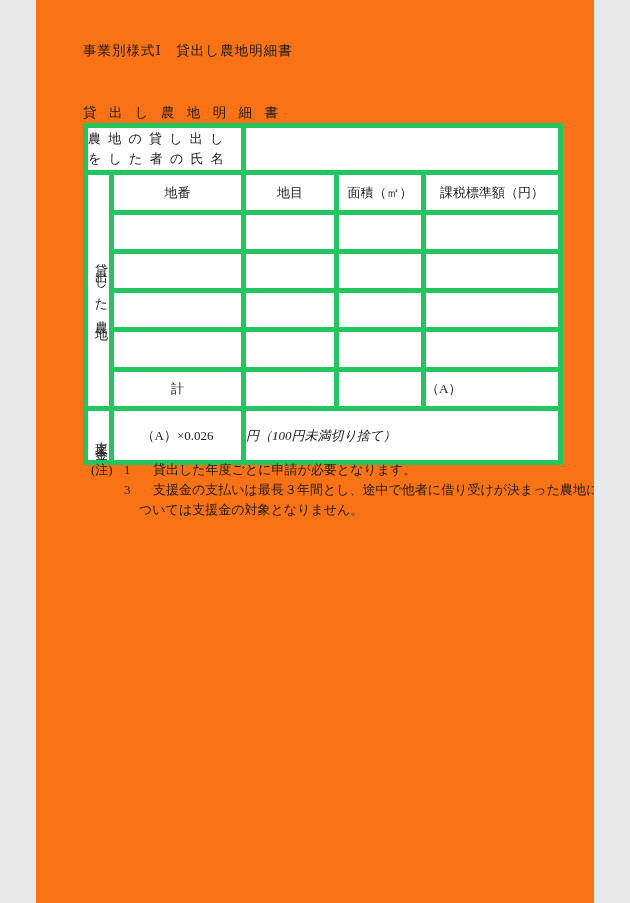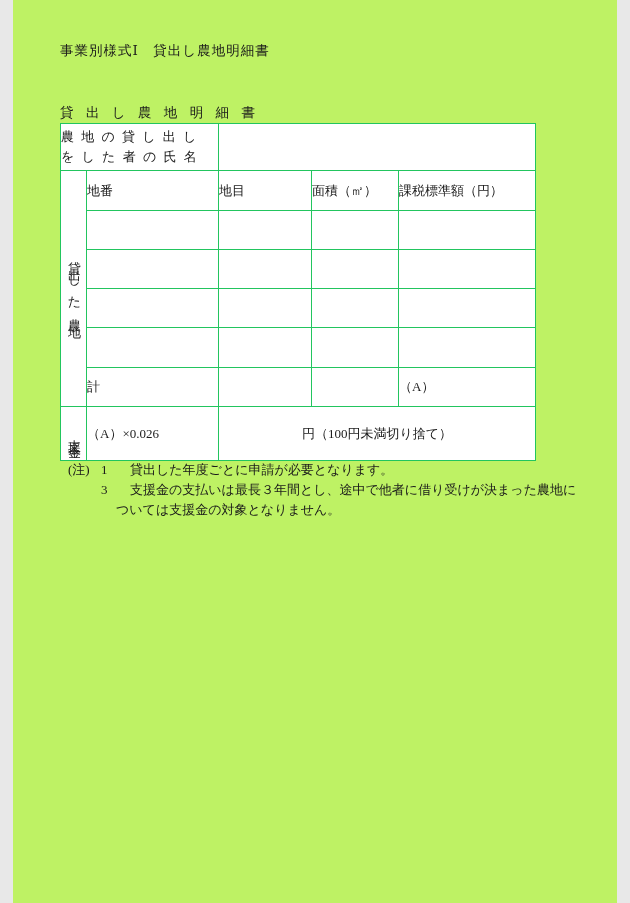--- a/index.html
+++ b/index.html
@@ -1,21 +1,21 @@
 <!DOCTYPE html>
 <html lang="ja"><head>
 <meta charset="utf-8">
 <style>
   html, body { margin: 0; padding: 0; background: #e8e8e8; }
   .page {
     position: relative;
-    width: 604px;
+    width: 558px;
     height: 903px;
     margin: 0 auto;
-    background: #bef264;
+    background: #f97316;
     font-family: "Liberation Serif", "DejaVu Serif", serif;
     color: #1a1a1a;
     overflow: hidden;
   }
   .form-id {
     position: absolute;
     left: 47px;
     top: 42px;
     font-size: 13.5px;
     letter-spacing: 1px;
@@ -33,21 +33,21 @@
   table.form-table {
     position: absolute;
     left: 47px;
     top: 123px;
     border-collapse: collapse;
     table-layout: fixed;
     width: 476px;
     font-size: 13px;
   }
   .form-table td {
-    border: 1px solid #22c55e;
+    border: 5px solid #22c55e;
     padding: 0;
     vertical-align: middle;
     background: #ffffff;
   }
   .col-side  { width: 26px;  }
   .col-lot   { width: 132px; }
   .col-cat   { width: 93px;  }
   .col-area  { width: 87px;  }
   .col-tax   { width: 137px; }
 
@@ -57,32 +57,32 @@
   tr.r-data4   { height: 40px; }
   tr.r-total   { height: 39px; }
   tr.r-support { height: 54px; }
 
   .lender-cell {
     padding: 2px 8px 2px 10px;
     line-height: 20px;
     letter-spacing: 2px;
     white-space: pre;
   }
-  .c { }
+  .c { text-align: center; }
   .vert-cell { text-align: center; }
   .vert-text {
     display: inline-block;
     writing-mode: vertical-rl;
     text-orientation: upright;
     letter-spacing: 7px;
     line-height: 26px;
   }
   .vert-text.small-gap { letter-spacing: 3px; }
   .tax-total-cell { text-align: left; padding-left: 10px; }
-  .support-unit-cell { text-align: center; padding-right: 10px; }
+  .support-unit-cell { text-align: left; padding-right: 10px; font-style: italic; }
 
   .notes {
     position: absolute;
     left: 55px;
     top: 460px;
     width: 516px;
     font-size: 13px;
     line-height: 20px;
   }
   .note-row { display: flex; }

